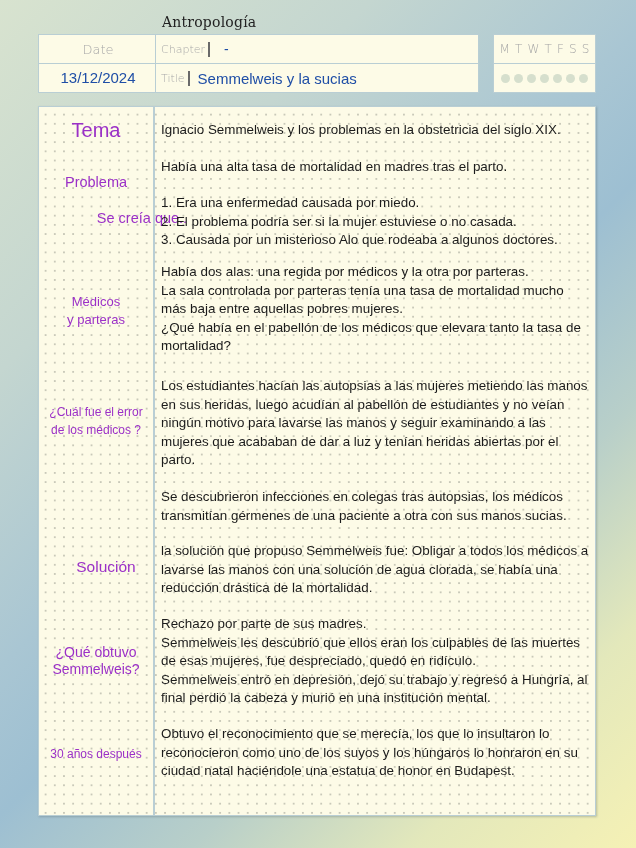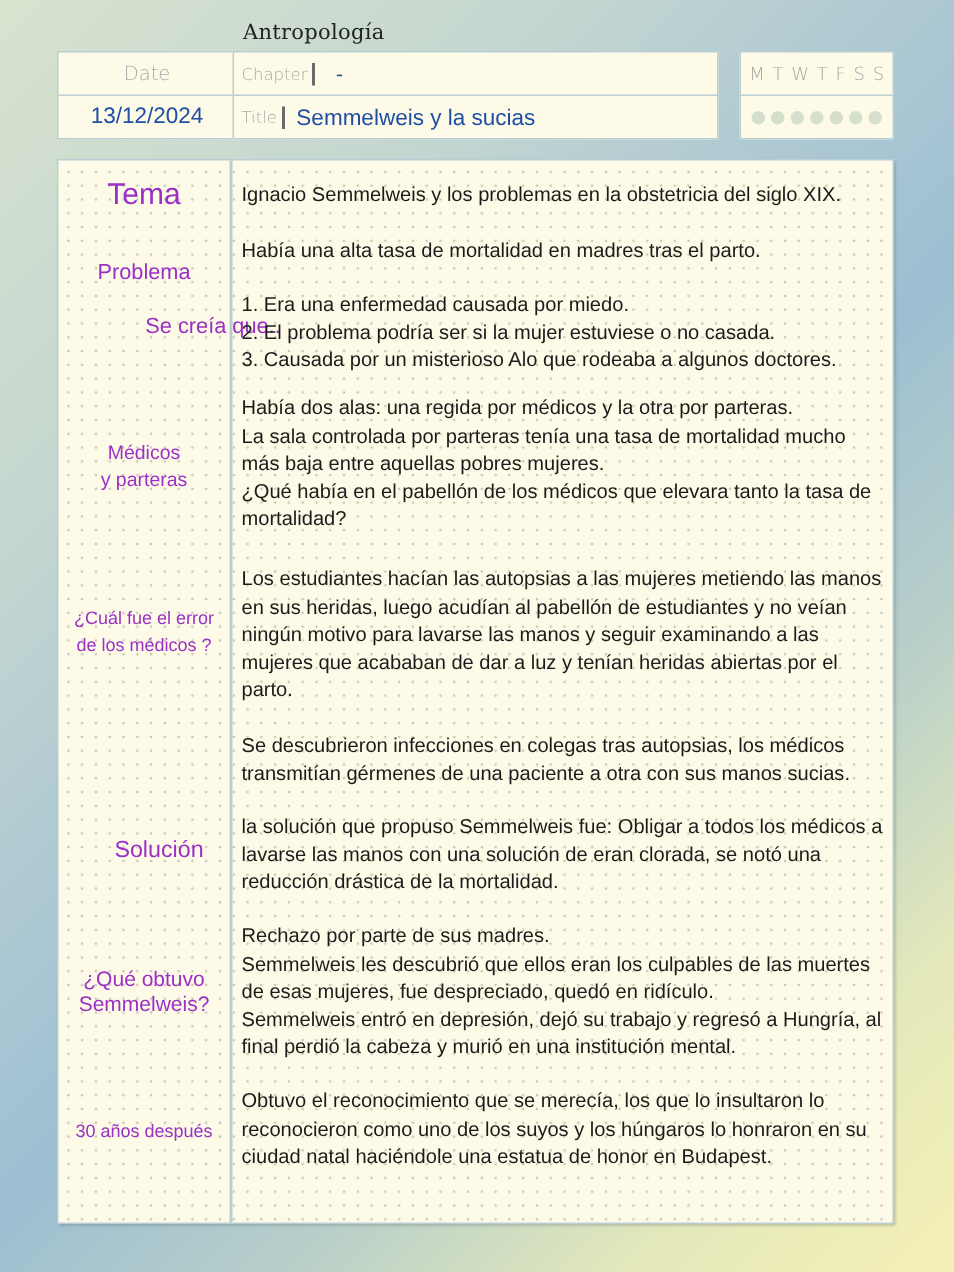--- a/index.html
+++ b/index.html
@@ -130,18 +130,18 @@
   <div class="note" style="top:14px;">Ignacio Semmelweis y los problemas en la obstetricia del siglo XIX.</div>
   <div class="note" style="top:51px;">Había una alta tasa de mortalidad en madres tras el parto.</div>
   <div class="note" style="top:87px;white-space:pre-line;">1. Era una enfermedad causada por miedo.
 2. El problema podría ser si la mujer estuviese o no casada.
 3. Causada por un misterioso Alo que rodeaba a algunos doctores.</div>
   <div class="note" style="top:156px;white-space:pre-line;">Había dos alas: una regida por médicos y la otra por  parteras.
 La sala controlada por parteras tenía una tasa de mortalidad mucho más baja entre aquellas pobres mujeres.
 ¿Qué había en el pabellón de los médicos que elevara tanto la tasa de mortalidad?</div>
   <div class="note" style="top:381px;">Se descubrieron infecciones en colegas tras autopsias, los médicos transmitían gérmenes de una paciente a otra con sus manos sucias.</div>
   <div class="note" style="top:270px;">Los estudiantes hacían las autopsias a las mujeres metiendo las manos en sus heridas, luego acudían al pabellón de estudiantes y no veían ningún motivo para lavarse las manos y seguir examinando a las mujeres que acababan de dar a luz y tenían heridas abiertas por el parto.</div>
-  <div class="note" style="top:435px;">la solución que propuso Semmelweis fue: Obligar a todos los médicos a lavarse las manos con una solución de eran clorada, se notó una reducción drástica de la mortalidad.</div>
+  <div class="note" style="top:435px;">la solución que propuso Semmelweis fue: Obligar a todos los médicos a lavarse las manos con una solución de agua clorada, se había una reducción drástica de la mortalidad.</div>
   <div class="note" style="top:508px;white-space:pre-line;">Rechazo por parte de sus madres.
 Semmelweis les descubrió que ellos eran los culpables de las muertes de esas mujeres, fue despreciado, quedó en ridículo.
 Semmelweis entró en depresión, dejó su trabajo y regresó a Hungría, al final perdió la cabeza y murió en una institución mental.</div>
   <div class="note" style="top:618px;">Obtuvo el reconocimiento que se merecía, los que lo insultaron lo reconocieron como uno de los suyos y los húngaros lo honraron en su ciudad natal haciéndole una estatua de honor en Budapest.</div>
 </div>
 
 </body></html>

